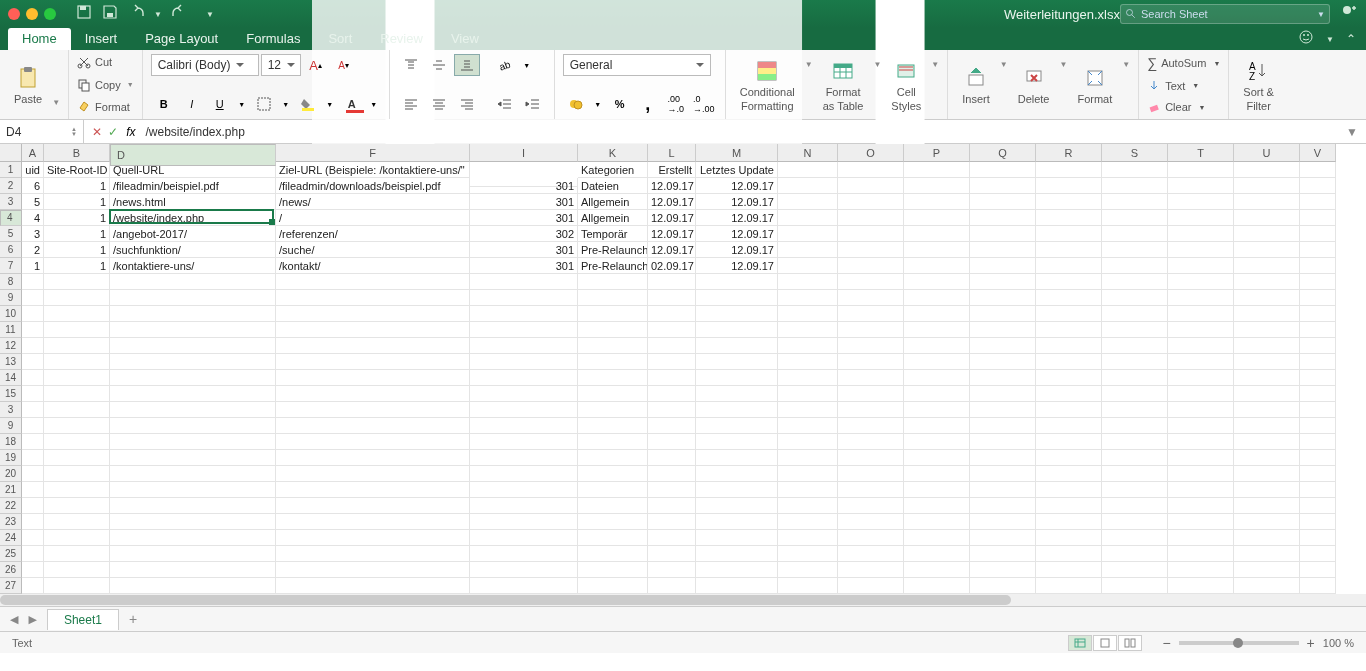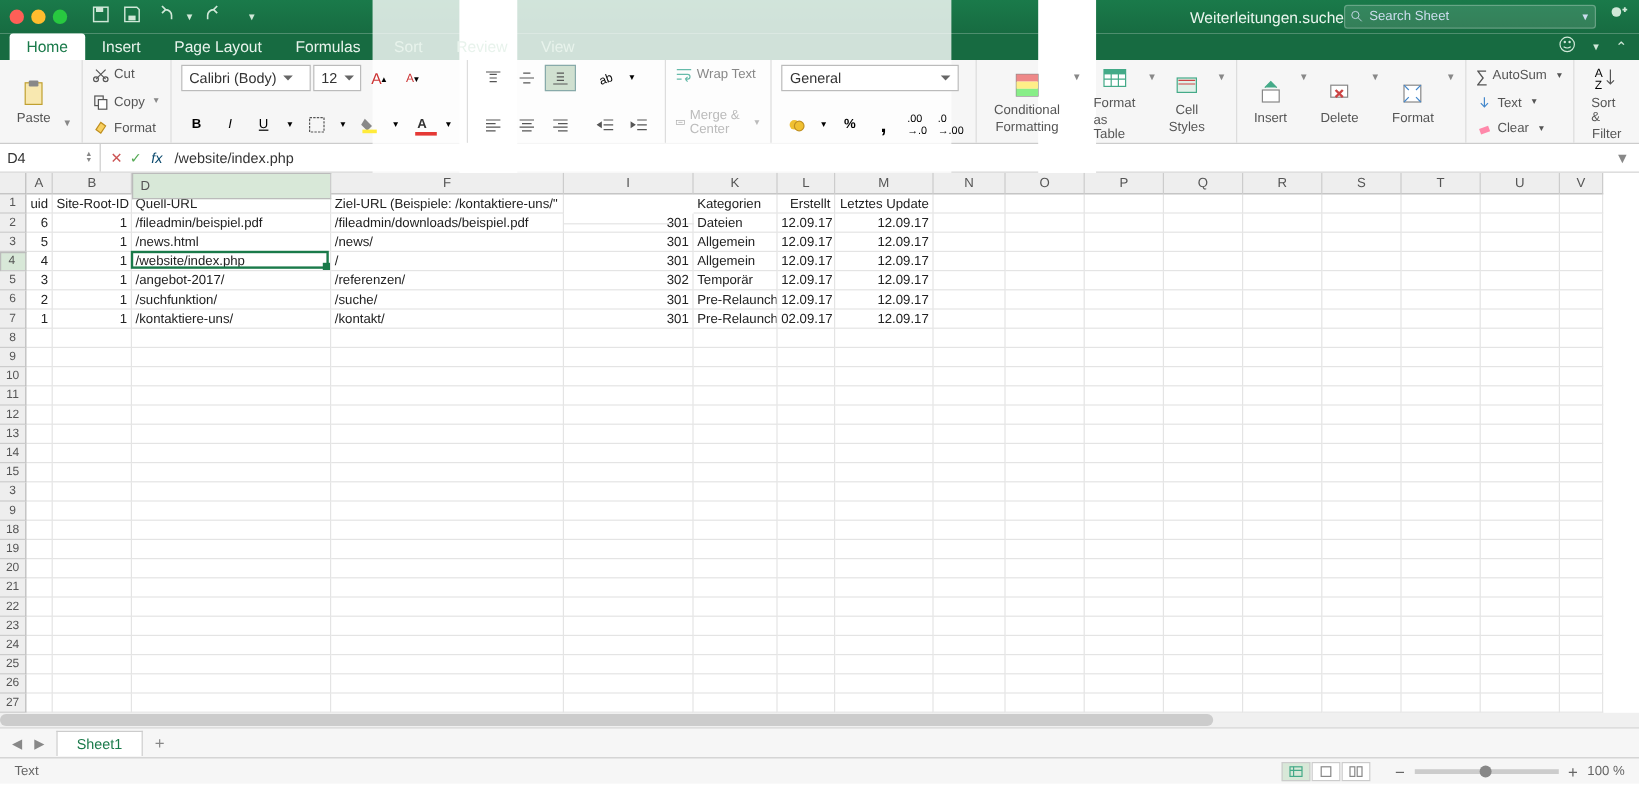--- a/index.html
+++ b/index.html
@@ -38,21 +38,21 @@
 .iconcell svg{width:16px;height:16px;}
 .iconcell.active{background:#d0e0d0;border-color:#8aa;}
 
 
 .fbar { height: 24px; display:flex; align-items:center; border-bottom:1px solid #ccc; font-size:12px; }
 .namebox { width:84px; border-right:1px solid #ccc; padding:0 6px; color:#333; height:100%; display:flex; align-items:center; justify-content:space-between;}
 .namebox .sp{display:flex;flex-direction:column;}
 .namebox .sp span{font-size:6px;line-height:5px;color:#888;}
 .fx-icons{display:flex;gap:6px;padding:0 8px;color:#999;}
 .fx-icons span{font-size:12px;}
-.fx-label{font-style:italic;color:#0c4a6e;padding-right:6px;}
+.fx-label{font-style:italic;color:#000000;padding-right:6px;}
 .fx-input{flex:1;padding:0 4px;color:#333;}
 .fx-caret{padding:0 8px;color:#888;}
 
 
 .grid-wrap { position:relative; height: 462px; overflow:hidden; background:#fff; }
 .corner { position:absolute; left:0; top:0; width:22px; height:18px; background:#eee; border-right:1px solid #bbb; border-bottom:1px solid #bbb; z-index:3;}
 .colhdrs { position:absolute; left:22px; top:0; height:18px; display:flex; z-index:2; background:#eee;}
 .colhdr { border-right:1px solid #ccc; border-bottom:1px solid #bbb; text-align:center; font-size:11px; color:#555; line-height:18px;}
 .colhdr.sel{background:#d8e8d8;}
 .rowhdrs { position:absolute; left:0; top:18px; width:22px; z-index:2; background:#eee;}
@@ -111,21 +111,21 @@
     <span><svg viewBox="0 0 16 16">
           <path d="M6 4a5 5 0 00-5 5v3M6 4l3-3M6 4l3 3" fill="none" stroke="#d0e8d8" stroke-width="1.4"></path>
         </svg></span>
     <span style="font-size:8px;color:#d0e8d8;margin-left:8px">▼</span>
   </div>
   <div class="title-center">
     <svg viewBox="0 0 16 16">
         <rect x="2" y="1" width="10" height="14" fill="#fff" opacity=".8"></rect>
         <path d="M4 2h8l2 2v10H4z" fill="none" stroke="#fff"></path>
       </svg>
-    <span>Weiterleitungen.suche</span>
+    <span>Weiterleitungen.xlsx</span>
   </div>
   <div class="search-box">
     <svg viewBox="0 0 16 16">
         <circle cx="6" cy="6" r="4" fill="none" stroke="currentColor"></circle>
         <path d="M9 9l4 4" stroke="currentColor"></path>
       </svg>
     <span>Search Sheet</span>
     <span style="margin-left:auto;font-size:8px">▼</span>
   </div>
   <span style="margin-left:10px"><svg width="18" height="18" viewBox="0 0 18 18">
@@ -297,36 +297,20 @@
           <svg viewBox="0 0 16 16">
             <path d="M6 4h8M6 8h8M6 12h8M4 6l-3 2 3 2z" stroke="#555" fill="#555"></path>
           </svg>
         </div>
       <div class="iconcell">
           <svg viewBox="0 0 16 16">
             <path d="M6 4h8M6 8h8M6 12h8M1 6l3 2-3 2z" stroke="#555" fill="#555"></path>
           </svg>
         </div>
     </div>
-  </div>
-  <div class="group">
-    <div class="mini" style="color:#888">
-        <svg viewBox="0 0 14 14">
-          <path d="M1 3h12M1 7h9a2 2 0 010 4h-2m0 0l2-2m-2 2l2 2M1 11h4" stroke="#6ba" fill="none"></path>
-        </svg>
-        <span>Wrap Text</span>
-      </div>
-    <div class="mini" style="color:#bbb;margin-top:10px">
-        <svg viewBox="0 0 14 14">
-          <rect x="1" y="4" width="12" height="6" fill="none" stroke="#aaa"></rect>
-          <path d="M4 7h6" stroke="#aaa"></path>
-        </svg>
-        <span>Merge &amp; Center</span>
-        <span style="font-size:7px;margin-left:4px">▼</span>
-      </div>
   </div>
   <div class="group">
     <div class="sel" style="width:148px">
         <span>General</span>
         <span class="caret" style="margin-left:auto"></span>
       </div>
     <div class="btnrow" style="margin-top:6px">
       <div class="iconcell">
           <svg viewBox="0 0 16 16">
             <circle cx="6" cy="8" r="4" fill="#f0c030"></circle>

